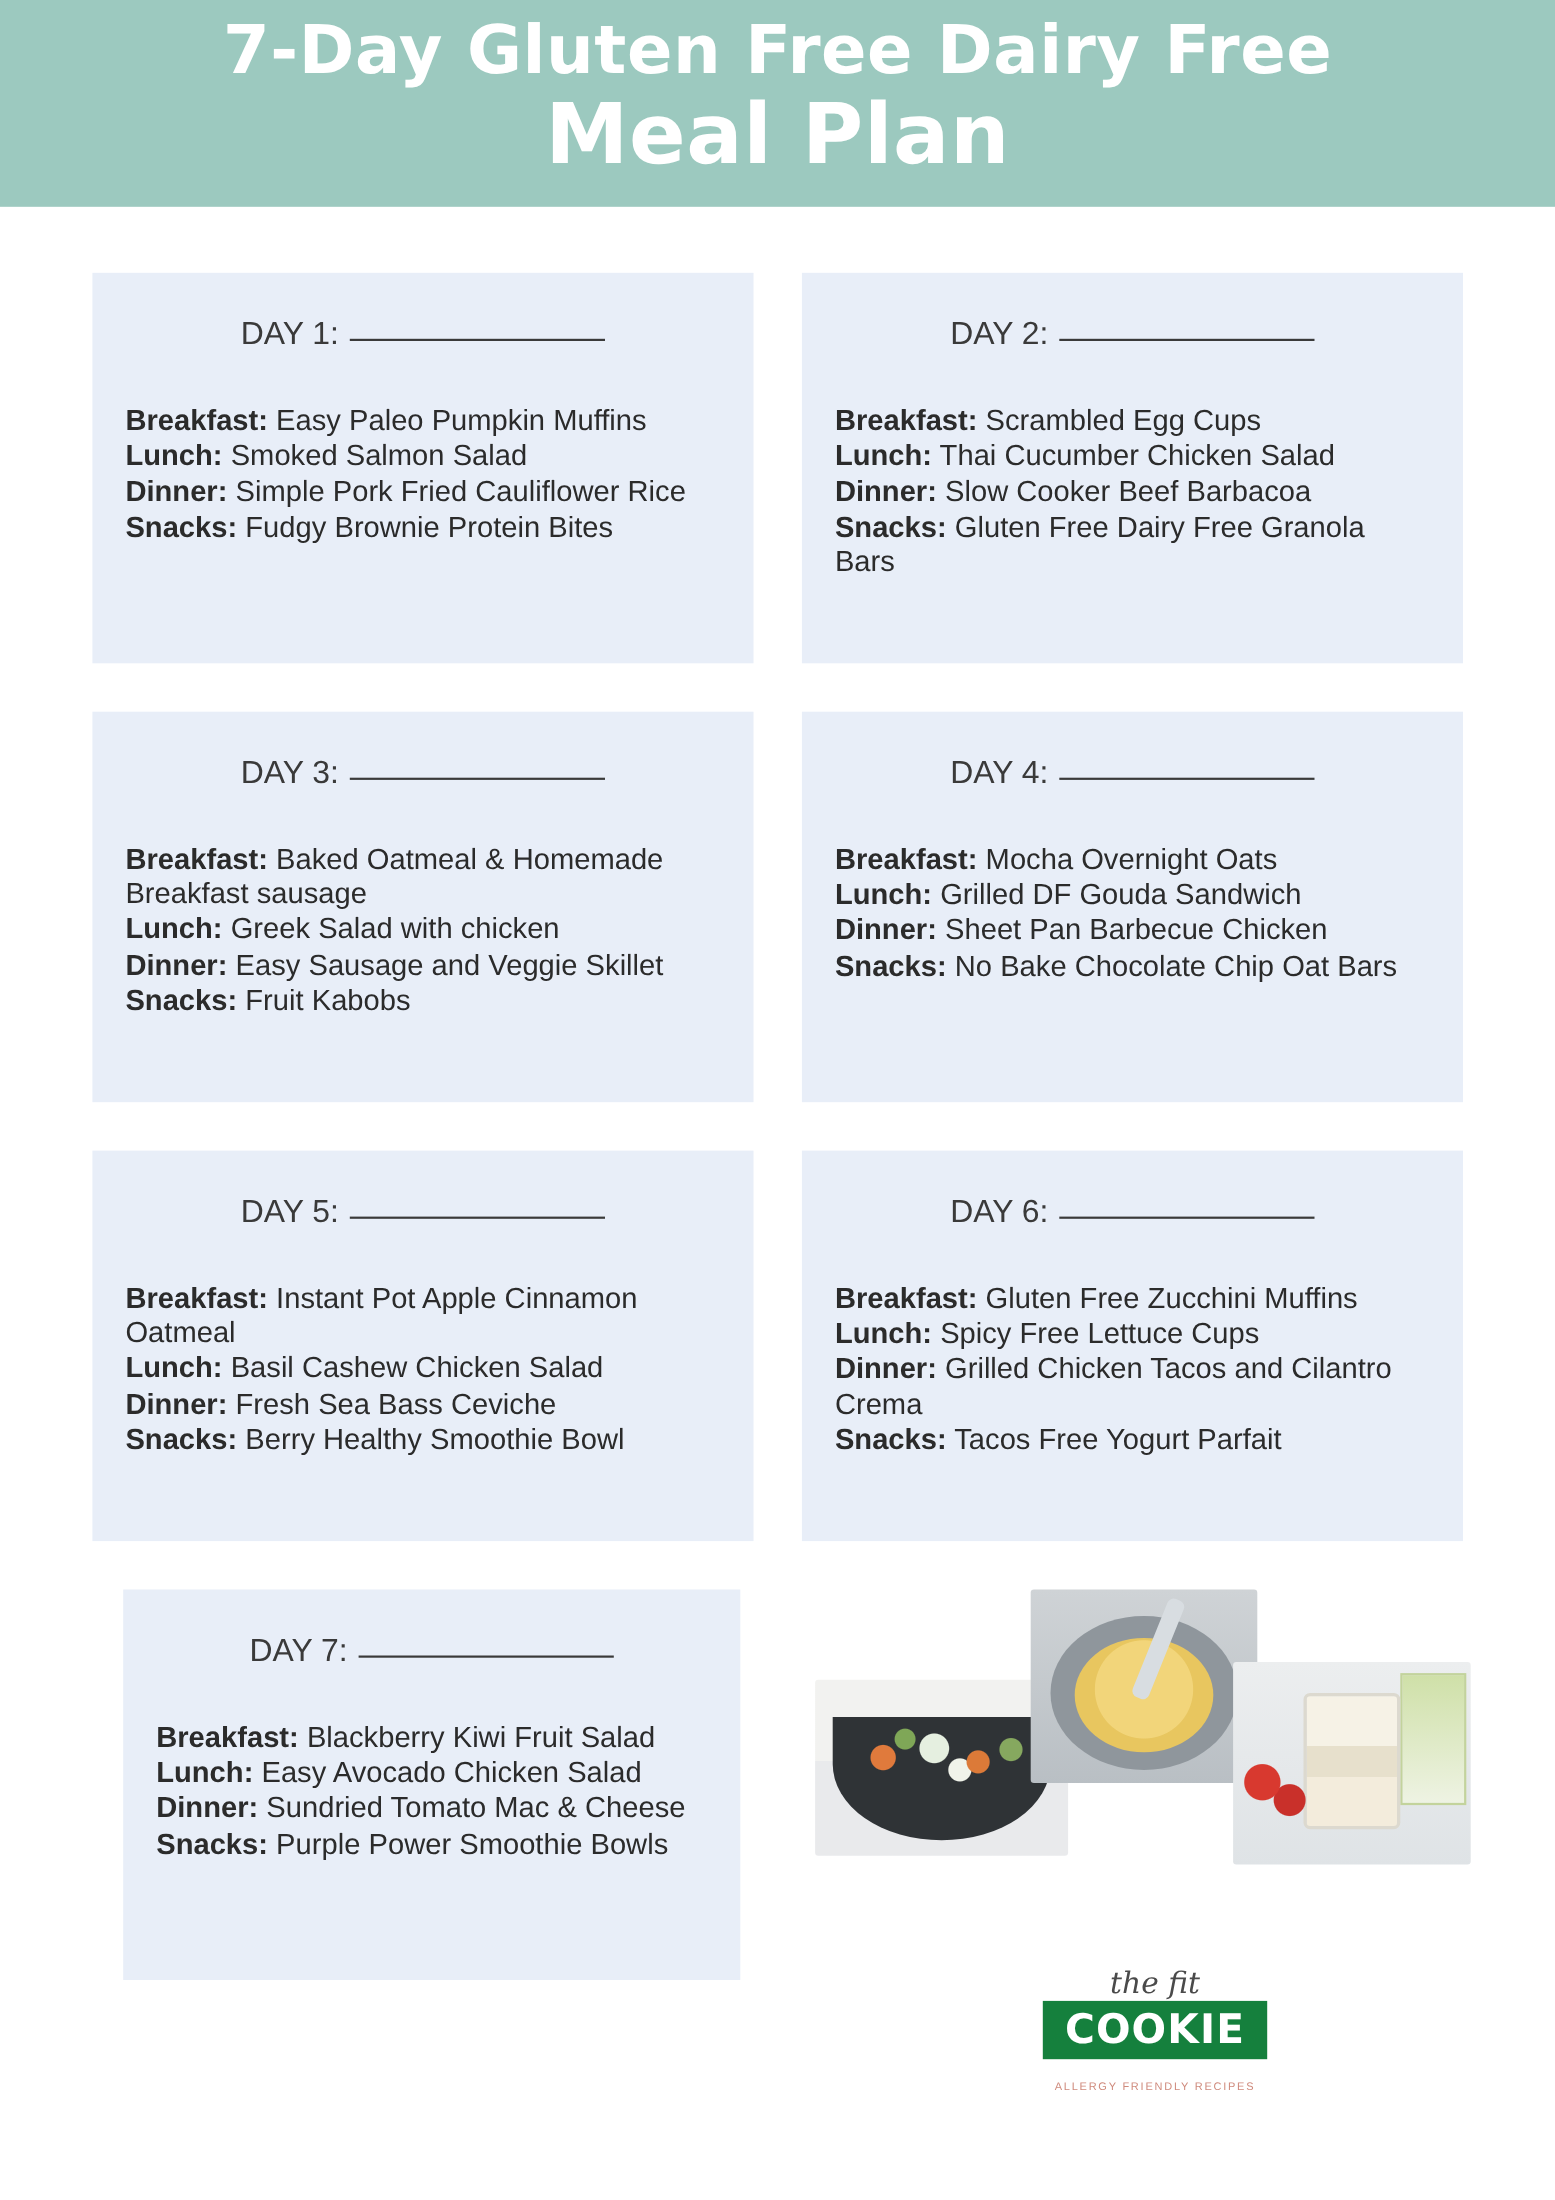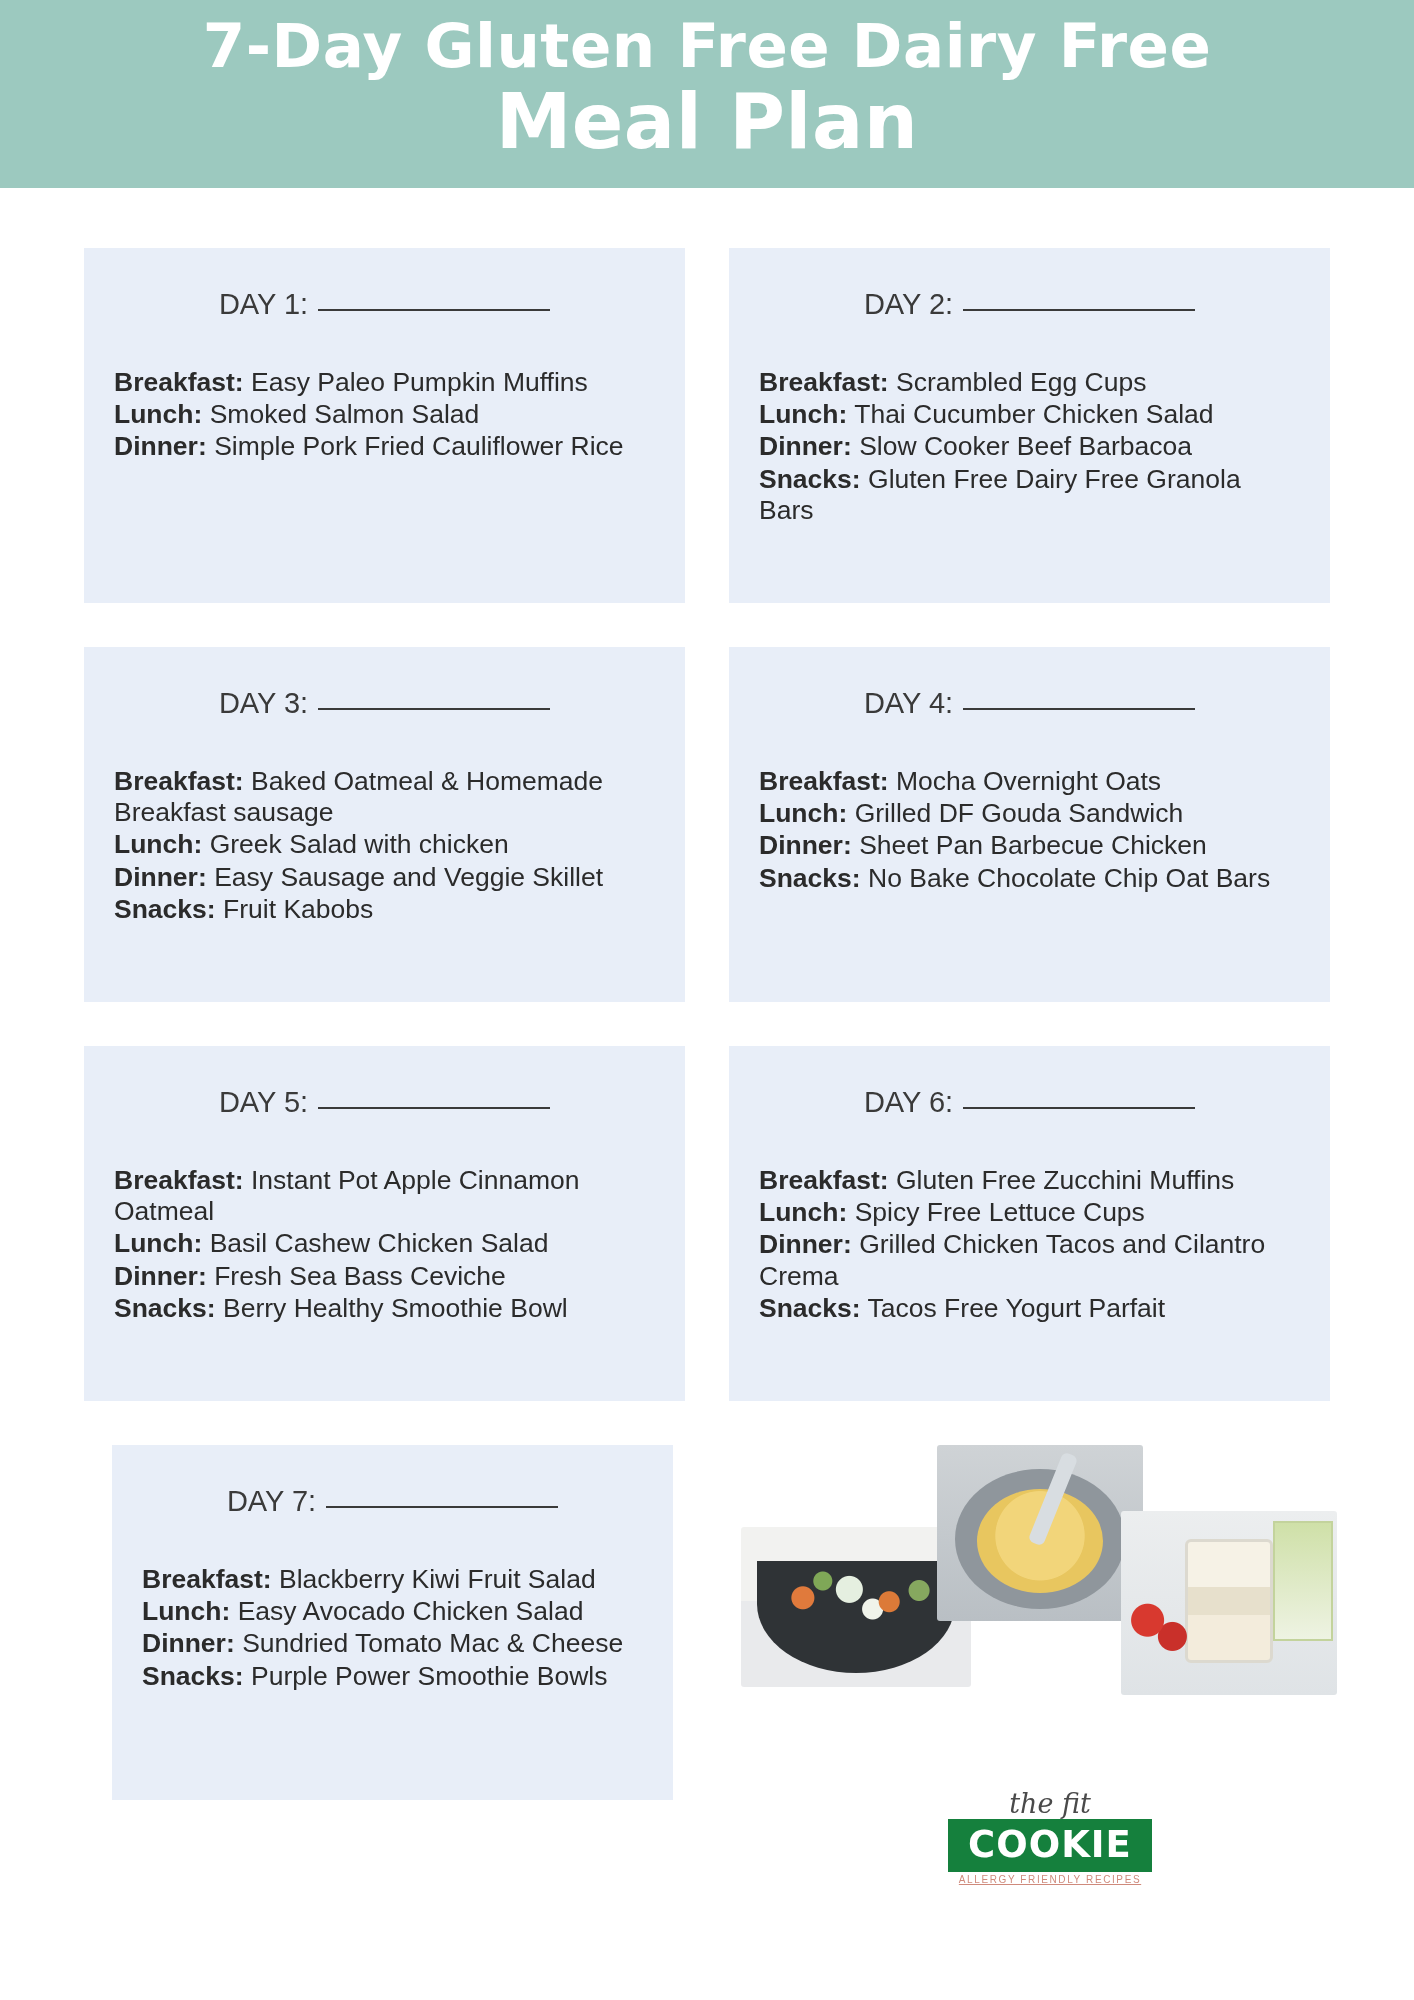--- a/index.html
+++ b/index.html
@@ -169,22 +169,21 @@
     font-weight: bold;
     font-size: 37px;
     letter-spacing: 1px;
     padding: 4px 0 6px 0;
     margin-top: 2px;
   }
   .logo-tag {
     color: #cf8a7c;
     font-size: 10px;
     letter-spacing: 1.6px;
-    margin-top: 2px;
-    text-decoration: underline;
+    margin-top: 20px;
   }
 </style>
 </head>
 <body>
 
 <div class="banner">
   <div class="banner-line1">7-Day Gluten Free Dairy Free</div>
   <div class="banner-line2">Meal Plan</div>
 </div>
 
@@ -198,20 +197,24 @@
       <span class="lbl">Breakfast:</span>
       <span>Easy Paleo Pumpkin Muffins</span>
     </div>
     <div class="meal">
       <span class="lbl">Lunch:</span>
       <span>Smoked Salmon Salad</span>
     </div>
     <div class="meal">
       <span class="lbl">Dinner:</span>
       <span>Simple Pork Fried Cauliflower Rice</span>
+    </div>
+    <div class="meal">
+      <span class="lbl">Snacks:</span>
+      <span>Fudgy Brownie Protein Bites</span>
     </div>
   </div>
 
   <div class="card">
     <div class="card-title">
       <span>DAY 2:</span><span class="blank"></span>
     </div>
     <div class="meal">
       <span class="lbl">Breakfast:</span>
       <span>Scrambled Egg Cups</span>

